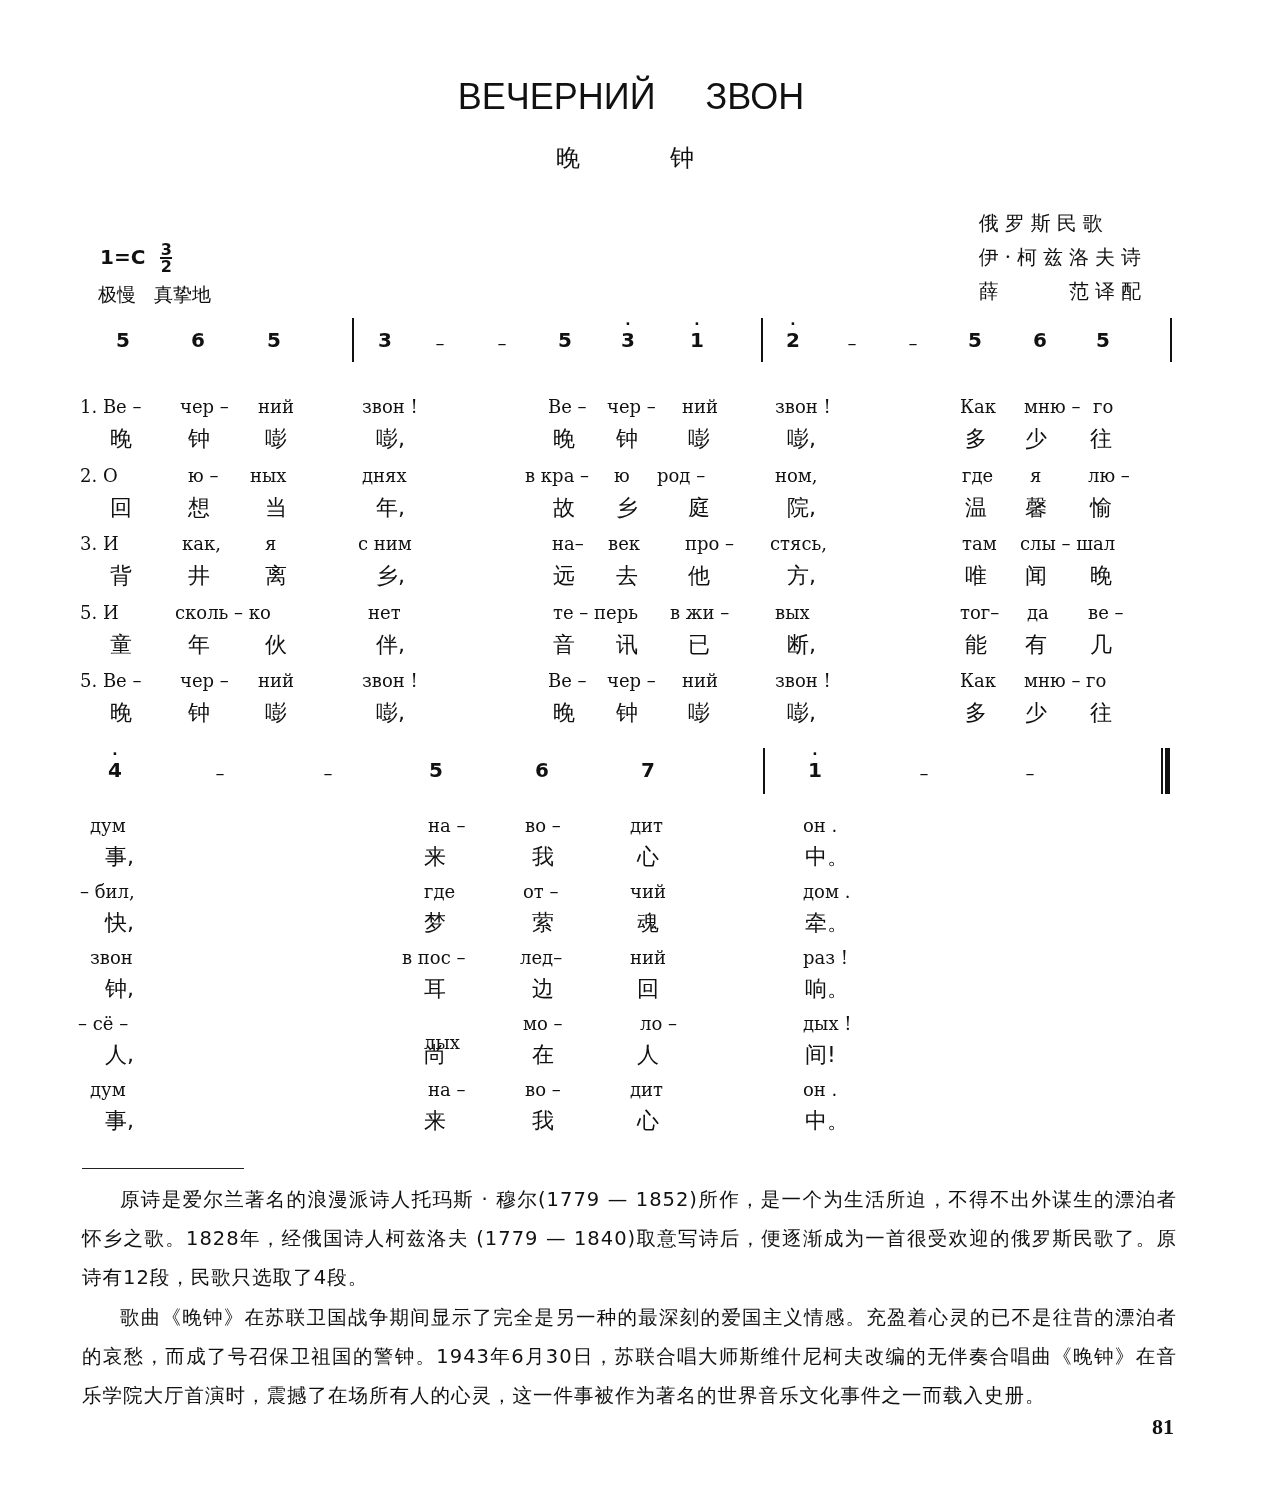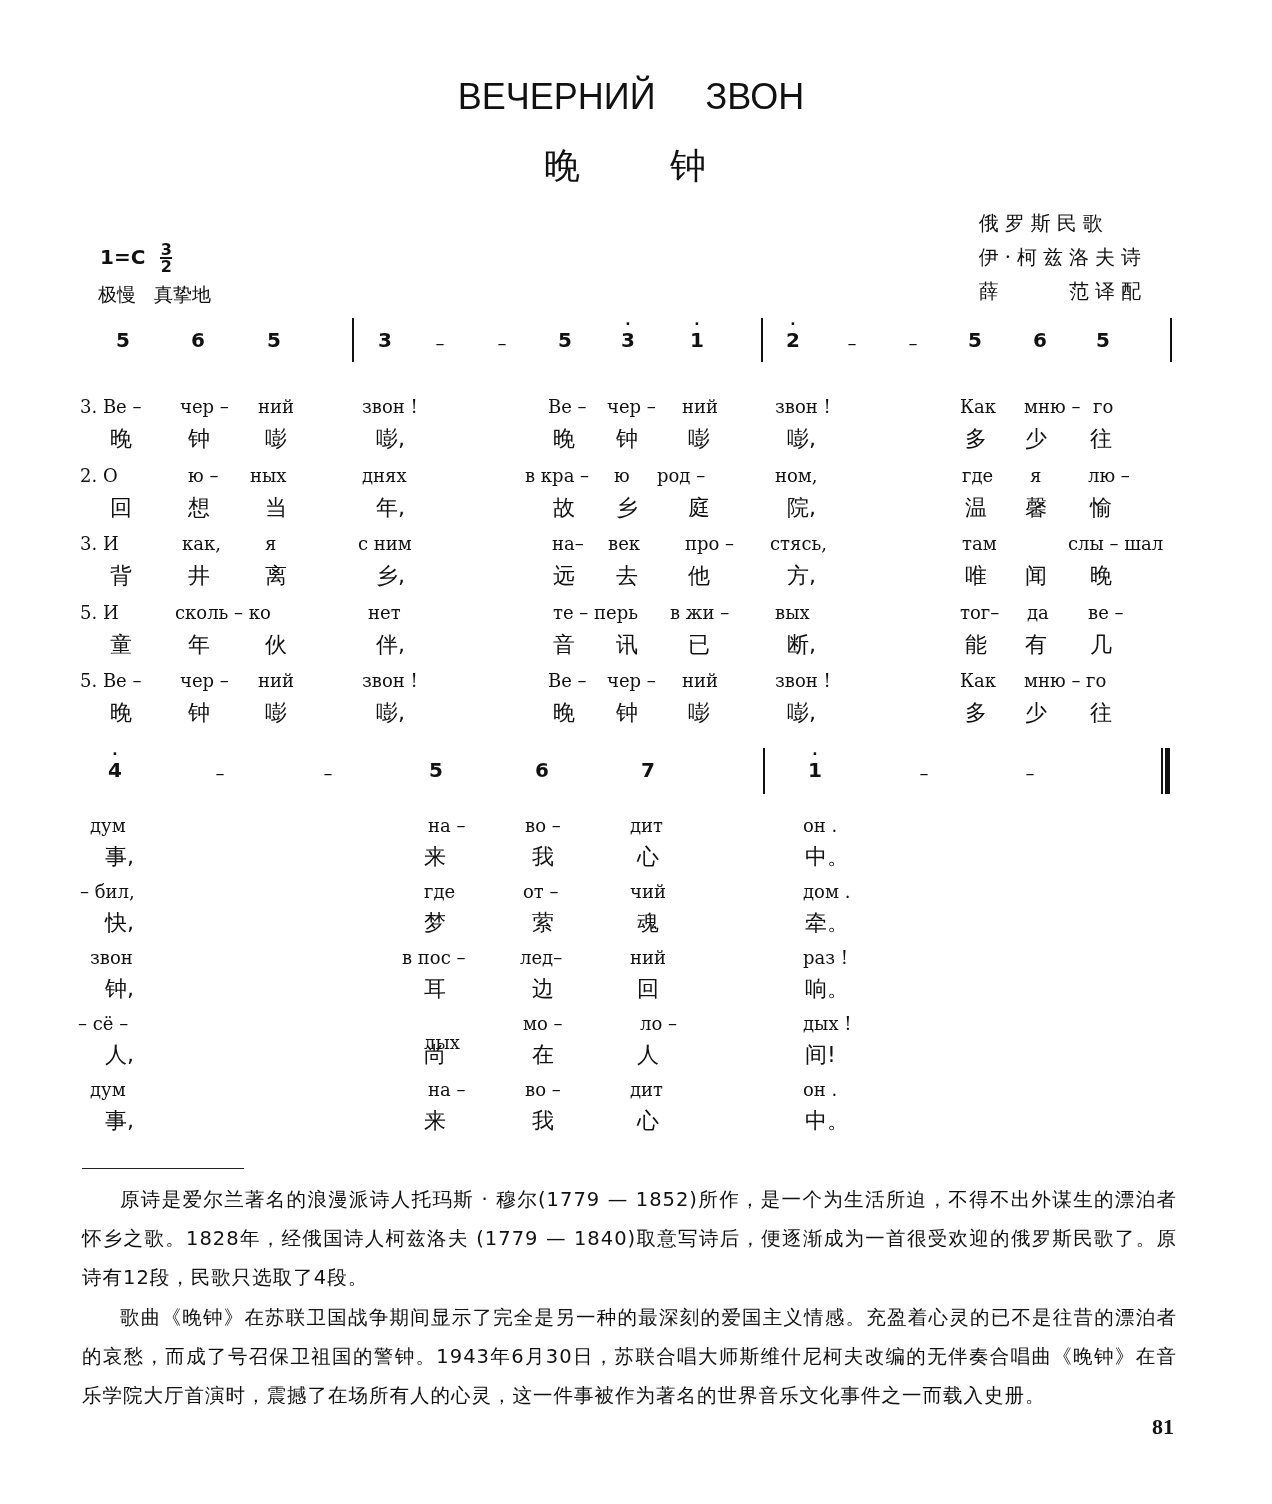--- a/index.html
+++ b/index.html
@@ -2,21 +2,21 @@
 <html><head>
 <meta charset="utf-8">
 <style>
   html, body { margin: 0; padding: 0; background: #ffffff; }
   body {
     width: 1272px; height: 1504px; position: relative; overflow: hidden;
     color: #111; font-family: "DejaVu Serif", serif;
   }
   .abs { position: absolute; white-space: nowrap; }
   .title-ru { left: 0; width: 1262px; top: 76px; text-align: center; font-family: "Liberation Sans", sans-serif; font-size: 36px; letter-spacing: 0px; word-spacing: 40px; }
-  .title-zh { left: 0; width: 1250px; top: 142px; text-align: center; font-size: 36px; letter-spacing: 90px; padding-left: 90px; box-sizing: border-box;}
+  .title-zh { left: 0; width: 1250px; top: 142px; text-align: center; font-size: 24px; letter-spacing: 90px; padding-left: 90px; box-sizing: border-box;}
   .credits { right: 125px; top: 206px; font-size: 20px; line-height: 34px; text-align: justify; }
   .credit-line { display: block; letter-spacing: 6px; }
   .key { left: 100px; top: 242px; font-size: 20px; font-family: "DejaVu Sans", sans-serif; font-weight: bold; }
   .frac { display: inline-block; vertical-align: middle; text-align: center; font-size: 16px; line-height: 15px; margin-left: 8px; font-weight: bold; }
   .frac span { display: block; }
   .tempo { left: 98px; top: 282px; font-size: 19px; font-family: "DejaVu Sans", sans-serif; }
   .tempo span { margin-right: 18px; }
 
   .note { font-family: "DejaVu Sans", sans-serif; font-weight: bold; font-size: 20px; transform: translateX(-50%); text-align: center; }
   .note .dot { display: block; height: 8px; line-height: 8px; font-size: 14px; margin-top: -10px; }
@@ -70,21 +70,21 @@
     <div class="abs note" style="left: 697px; top: 330px;"><span class="dot">·</span><span>1</span></div>
     <div class="abs note" style="left: 793px; top: 330px;"><span class="dot">·</span><span>2</span></div>
     <div class="abs dash" style="left: 852px; top: 332px;">–</div>
     <div class="abs dash" style="left: 913px; top: 332px;">–</div>
     <div class="abs note" style="left: 975px; top: 330px;"><span class="dot">&nbsp;</span><span>5</span></div>
     <div class="abs note" style="left: 1040px; top: 330px;"><span class="dot">&nbsp;</span><span>6</span></div>
     <div class="abs note" style="left: 1103px; top: 330px;"><span class="dot">&nbsp;</span><span>5</span></div>
     <div class="bar" style="left: 352px; top: 318px; height: 44px;"></div>
     <div class="bar" style="left: 761px; top: 318px; height: 44px;"></div>
     <div class="bar" style="left: 1170px; top: 318px; height: 44px;"></div>
-    <div class="abs ly-ru " style="left: 80px; top: 396px;">3. Be –</div>
+    <div class="abs ly-ru " style="left: 80px; top: 396px;">1. Be –</div>
     <div class="abs ly-ru" style="left: 180px; top: 396px;">чер –</div>
     <div class="abs ly-ru" style="left: 258px; top: 396px;">ний</div>
     <div class="abs ly-ru" style="left: 362px; top: 396px;">звон !</div>
     <div class="abs ly-ru" style="left: 548px; top: 396px;">Be –</div>
     <div class="abs ly-ru" style="left: 607px; top: 396px;">чер –</div>
     <div class="abs ly-ru" style="left: 682px; top: 396px;">ний</div>
     <div class="abs ly-ru" style="left: 775px; top: 396px;">звон !</div>
     <div class="abs ly-ru" style="left: 960px; top: 396px;">Как</div>
     <div class="abs ly-ru" style="left: 1024px; top: 396px;">мню –</div>
     <div class="abs ly-ru" style="left: 1093px; top: 396px;">го</div>
@@ -123,21 +123,21 @@
     <div class="abs ly-zh" style="left: 1090px; top: 492.5px;">愉</div>
     <div class="abs ly-ru " style="left: 80px; top: 533px;">3. И</div>
     <div class="abs ly-ru" style="left: 182px; top: 533px;">как,</div>
     <div class="abs ly-ru" style="left: 265px; top: 533px;">я</div>
     <div class="abs ly-ru" style="left: 358px; top: 533px;">с ним</div>
     <div class="abs ly-ru" style="left: 552px; top: 533px;">на–</div>
     <div class="abs ly-ru" style="left: 608px; top: 533px;">век</div>
     <div class="abs ly-ru" style="left: 685px; top: 533px;">про –</div>
     <div class="abs ly-ru" style="left: 770px; top: 533px;">стясь,</div>
     <div class="abs ly-ru" style="left: 962px; top: 533px;">там</div>
-    <div class="abs ly-ru" style="left: 1020px; top: 533px; margin-left: 48px;">слы – шал</div>
+    <div class="abs ly-ru" style="left: 1020px; top: 533px;">слы – шал</div>
     <div class="abs ly-zh" style="left: 110px; top: 561px;">背</div>
     <div class="abs ly-zh" style="left: 188px; top: 561px;">井</div>
     <div class="abs ly-zh" style="left: 265px; top: 561px;">离</div>
     <div class="abs ly-zh" style="left: 376px; top: 561px;">乡,</div>
     <div class="abs ly-zh" style="left: 553px; top: 561px;">远</div>
     <div class="abs ly-zh" style="left: 616px; top: 561px;">去</div>
     <div class="abs ly-zh" style="left: 688px; top: 561px;">他</div>
     <div class="abs ly-zh" style="left: 787px; top: 561px;">方,</div>
     <div class="abs ly-zh" style="left: 965px; top: 561px;">唯</div>
     <div class="abs ly-zh" style="left: 1025px; top: 561px;">闻</div>

